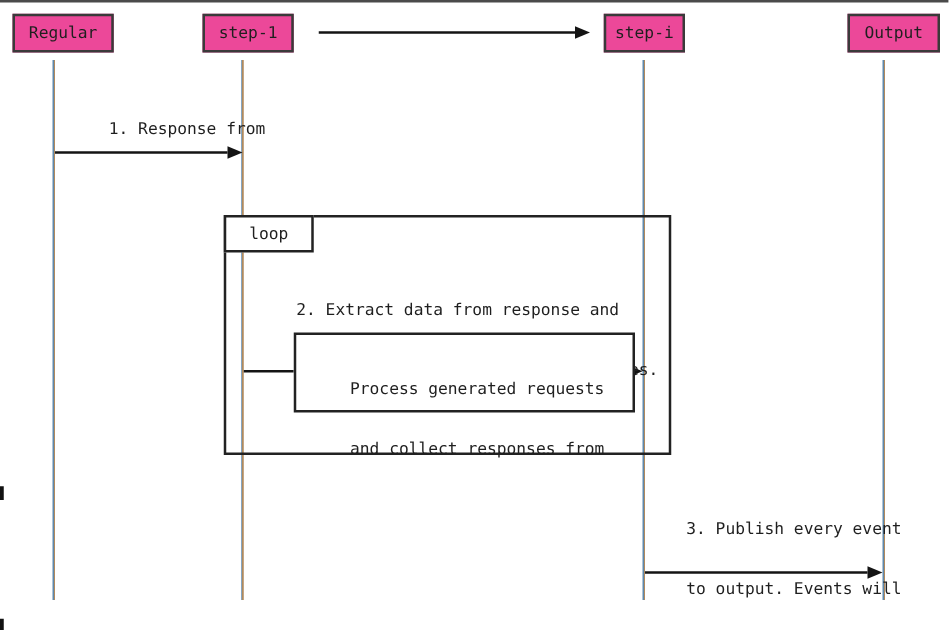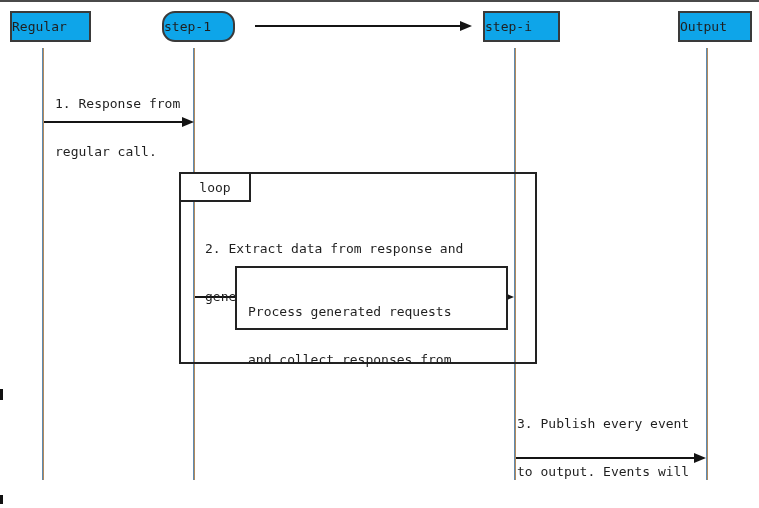--- a/index.html
+++ b/index.html
@@ -22,22 +22,22 @@
   .abs{position:absolute;box-sizing:border-box;}
   .top-border{left:0;top:0;width:759px;height:2px;background:#4a4a4a;}
   .edge-mark{left:0;width:3px;background:#111;}
   .lifeline{
     width:2px;top:48px;height:432px;
     background:linear-gradient(to right,var(--lifeline-left) 50%,var(--lifeline-right) 50%);
     z-index:1;
   }
   .actor-box{
     top:11px;height:31px;
-    background:#0ea5e9;border:2px solid var(--line);
-    display:flex;align-items:center;justify-content:flex-start;
+    background:#ec4899;border:2px solid var(--line);
+    display:flex;align-items:center;justify-content:center;
     z-index:3;
   }
   .hline{height:2px;background:#141414;z-index:2;}
   .arrowhead{
     width:0;height:0;z-index:2;
     border-left:12px solid #141414;
     border-top:5px solid transparent;
     border-bottom:5px solid transparent;
   }
   .loop-box{
@@ -48,55 +48,54 @@
     left:179px;top:172px;width:72px;height:30px;
     border:2px solid #222;background:#fff;z-index:3;
     display:flex;align-items:center;justify-content:center;
   }
   .process-box{
     left:235px;top:266px;width:273px;height:64px;
     border:2px solid #222;background:#fff;z-index:3;
     padding:4px 0 0 11px;
   }
   .msg-text{z-index:3;line-height:16px;white-space:pre;}
-  .tl{height:16px;}
+  .tl{height:16px;margin-left:32px;}
 </style>
 </head>
 <body>
 
 <div class="canvas">
 
   <div class="abs top-border"></div>
   <div class="abs edge-mark" style="top:389px;height:11px;"></div>
   <div class="abs edge-mark" style="top:495px;height:9px;"></div>
 
   <div class="abs lifeline" style="left:42px;"></div>
   <div class="abs lifeline" style="left:193px;"></div>
   <div class="abs lifeline" style="left:514px;"></div>
   <div class="abs lifeline" style="left:706px;"></div>
 
   <div class="abs actor-box" style="left:10px;width:81px;">
     <span>Regular</span>
   </div>
-  <div class="abs actor-box" style="left:162px;width:73px;border-radius:13px;">
+  <div class="abs actor-box" style="left:162px;width:73px;">
     <span>step-1</span>
   </div>
-  <div class="abs actor-box" style="left:483px;width:77px;">
+  <div class="abs actor-box" style="left:483px;width:65px;">
     <span>step-i</span>
   </div>
   <div class="abs actor-box" style="left:678px;width:74px;">
     <span>Output</span>
   </div>
 
   <div class="abs hline" style="left:255px;top:25px;width:205px;"></div>
   <div class="abs arrowhead" style="left:460px;top:21px;"></div>
 
   <div class="abs msg-text" style="left:55px;top:64px;">
     <div class="tl">1. Response from</div>
-    <div class="tl">regular call.</div>
   </div>
   <div class="abs hline" style="left:44px;top:121px;width:138px;"></div>
   <div class="abs arrowhead" style="left:182px;top:117px;"></div>
 
   <div class="abs loop-box"></div>
   <div class="abs loop-label">
     <span>loop</span>
   </div>
 
   <div class="abs msg-text" style="left:205px;top:209px;">

